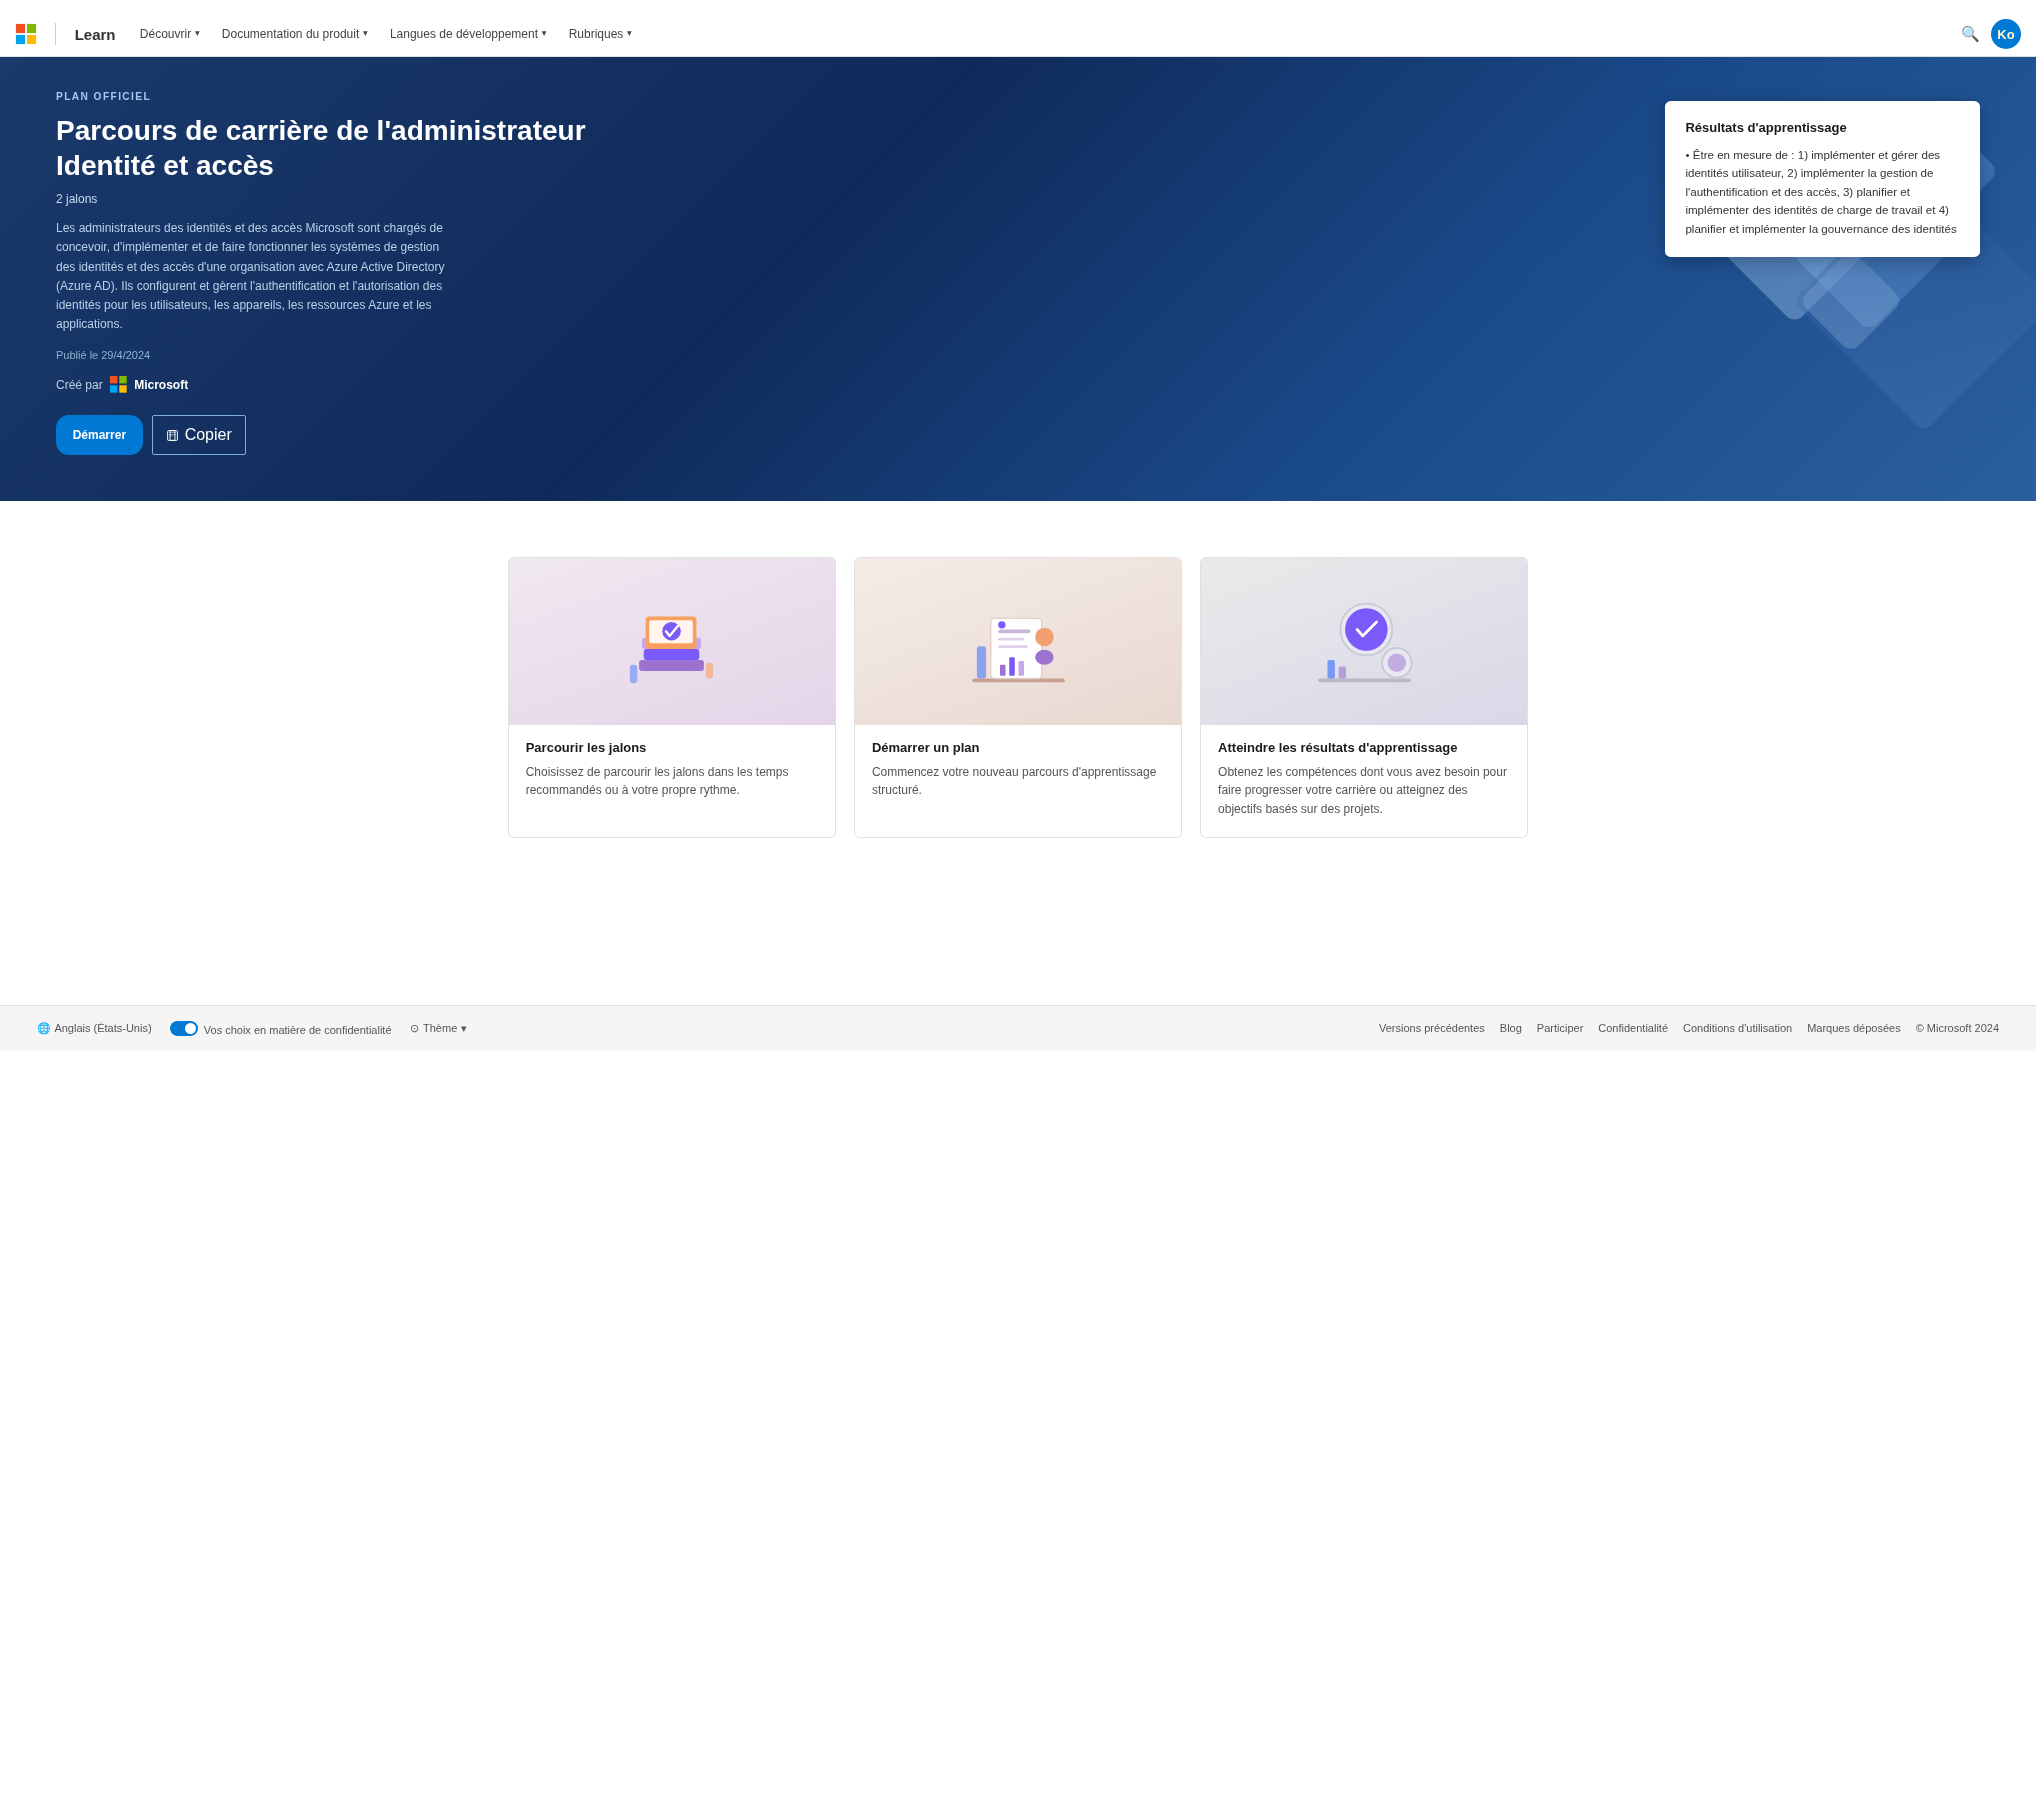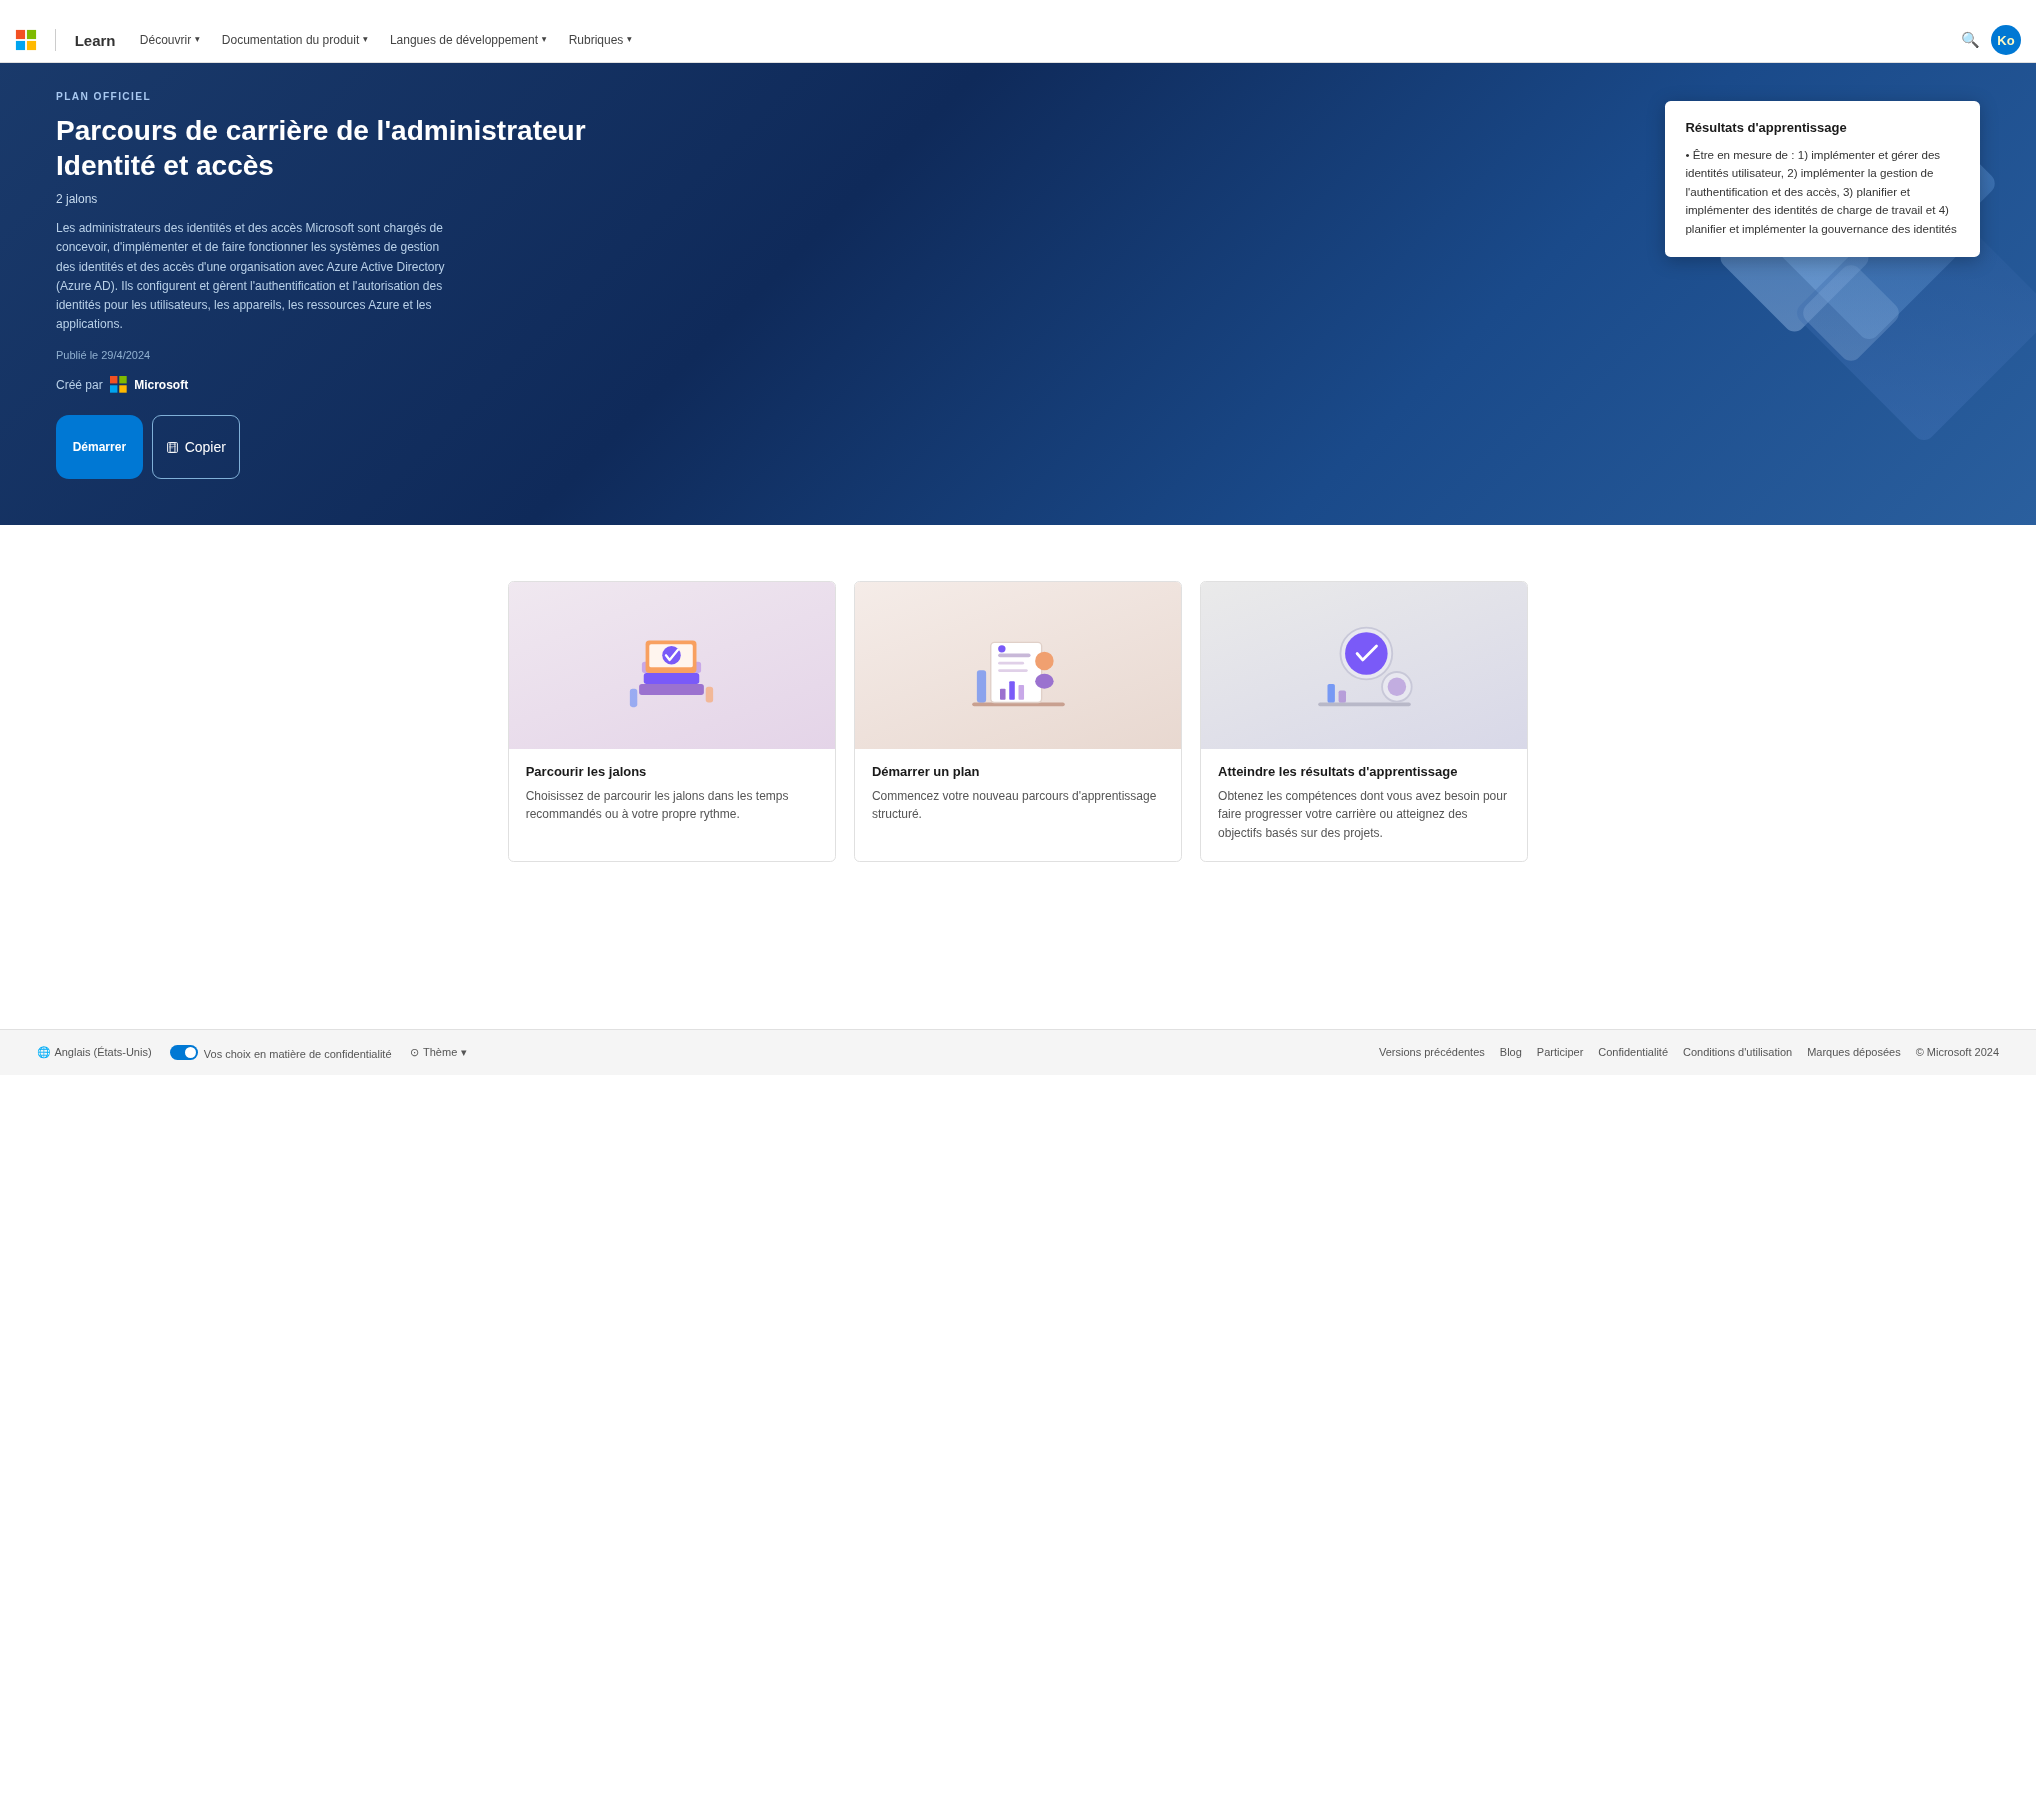--- a/index.html
+++ b/index.html
@@ -7,21 +7,21 @@
 
     
     .navbar {
       display: flex;
       align-items: center;
       height: 45px;
       border-bottom: 0.9px solid #e0e0e0;
       padding: 0 15px;
       background: #fff;
       position: sticky;
-      top: 18px;
+      top: 12px;
       z-index: 100;
     }
     .navbar-logo {
       display: flex;
       align-items: center;
       gap: 7.4px;
       margin-right: 15px;
     }
     .ms-logo {
       width: 22px;
@@ -155,23 +155,23 @@
       padding: 7.4px 16.7px;
       font-size: 12px;
       font-weight: 600;
       border-radius: 13px;
       cursor: pointer;
     }
     .btn-secondary {
       background: transparent;
       color: #fff;
       border: 0.9px solid #80b0d8;
-      padding: 23px 13px;
-      font-size: 14px;
-      border-radius: 9px;
+      padding: 10px 13px;
+      font-size: 16px;
+      border-radius: 2px;
       cursor: pointer;
       display: flex;
       align-items: center;
       gap: 5.6px;
     }
     .hero-graphics {
       position: absolute;
       right: 0;
       top: 0;
       bottom: 0;

